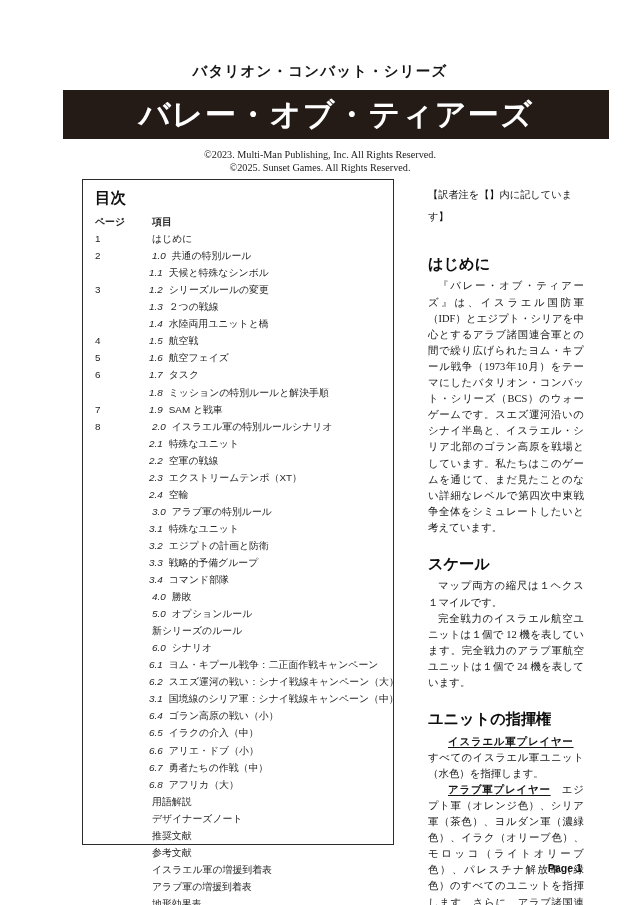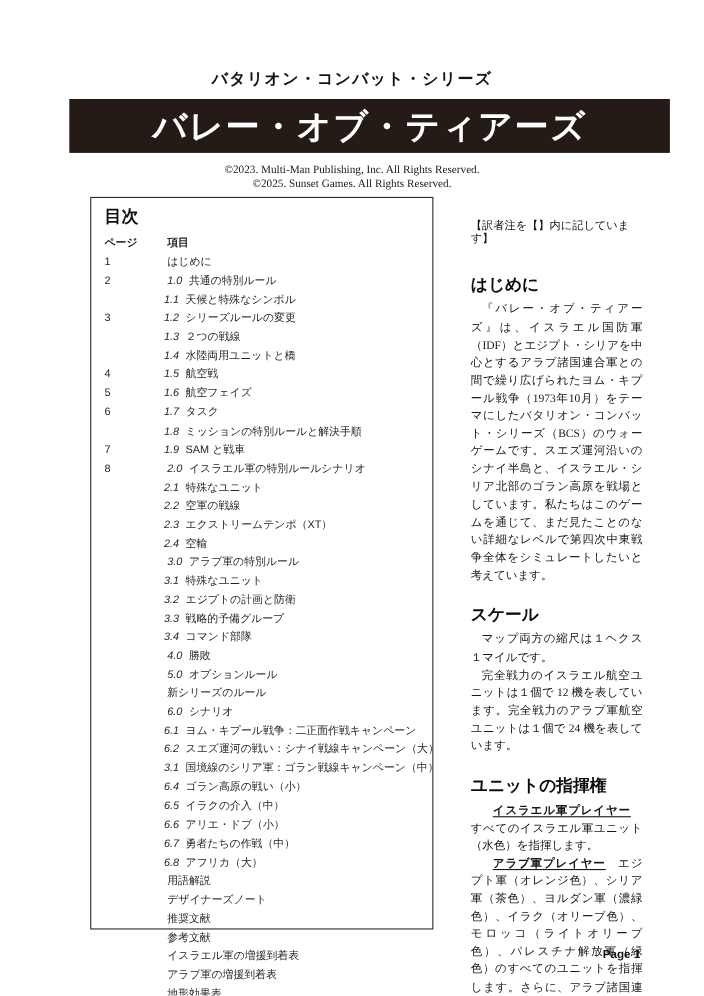--- a/index.html
+++ b/index.html
@@ -126,22 +126,22 @@
   
   .text-col {
     position: absolute;
     left: 428px;
     top: 0px;
     width: 156px;
   }
   .note-line {
     font-family: "Liberation Serif", "DejaVu Serif", serif;
     font-size: 10.2px;
-    line-height: 12px;
-    margin: 24px 0 0 0;
+    line-height: 22px;
+    margin: 8px 0 0 0;
     color: #111;
   }
   .sec-head {
     font-family: "Liberation Sans", "DejaVu Sans", sans-serif;
     font-weight: bold;
     font-size: 15.2px;
     line-height: 1.15;
     color: #0d0d0d;
     margin: 19px 0 6px 0;
   }
@@ -398,21 +398,21 @@
               <span class="toc-page"></span>
               <span class="toc-body">
                 <span class="toc-num">6.2</span>
                 <span class="toc-label">スエズ運河の戦い：シナイ戦線キャンペーン（大）</span>
               </span>
             </div>
             <div class="toc-row lvl1">
               <span class="toc-page"></span>
               <span class="toc-body">
                 <span class="toc-num">3.1</span>
-                <span class="toc-label">国境線のシリア軍：ゴラン戦線キャンペーン（中）</span>
+                <span class="toc-label">国境線のシリア軍：シナイ戦線キャンペーン（中）</span>
               </span>
             </div>
             <div class="toc-row lvl1">
               <span class="toc-page"></span>
               <span class="toc-body">
                 <span class="toc-num">6.4</span>
                 <span class="toc-label">ゴラン高原の戦い（小）</span>
               </span>
             </div>
             <div class="toc-row lvl1">

